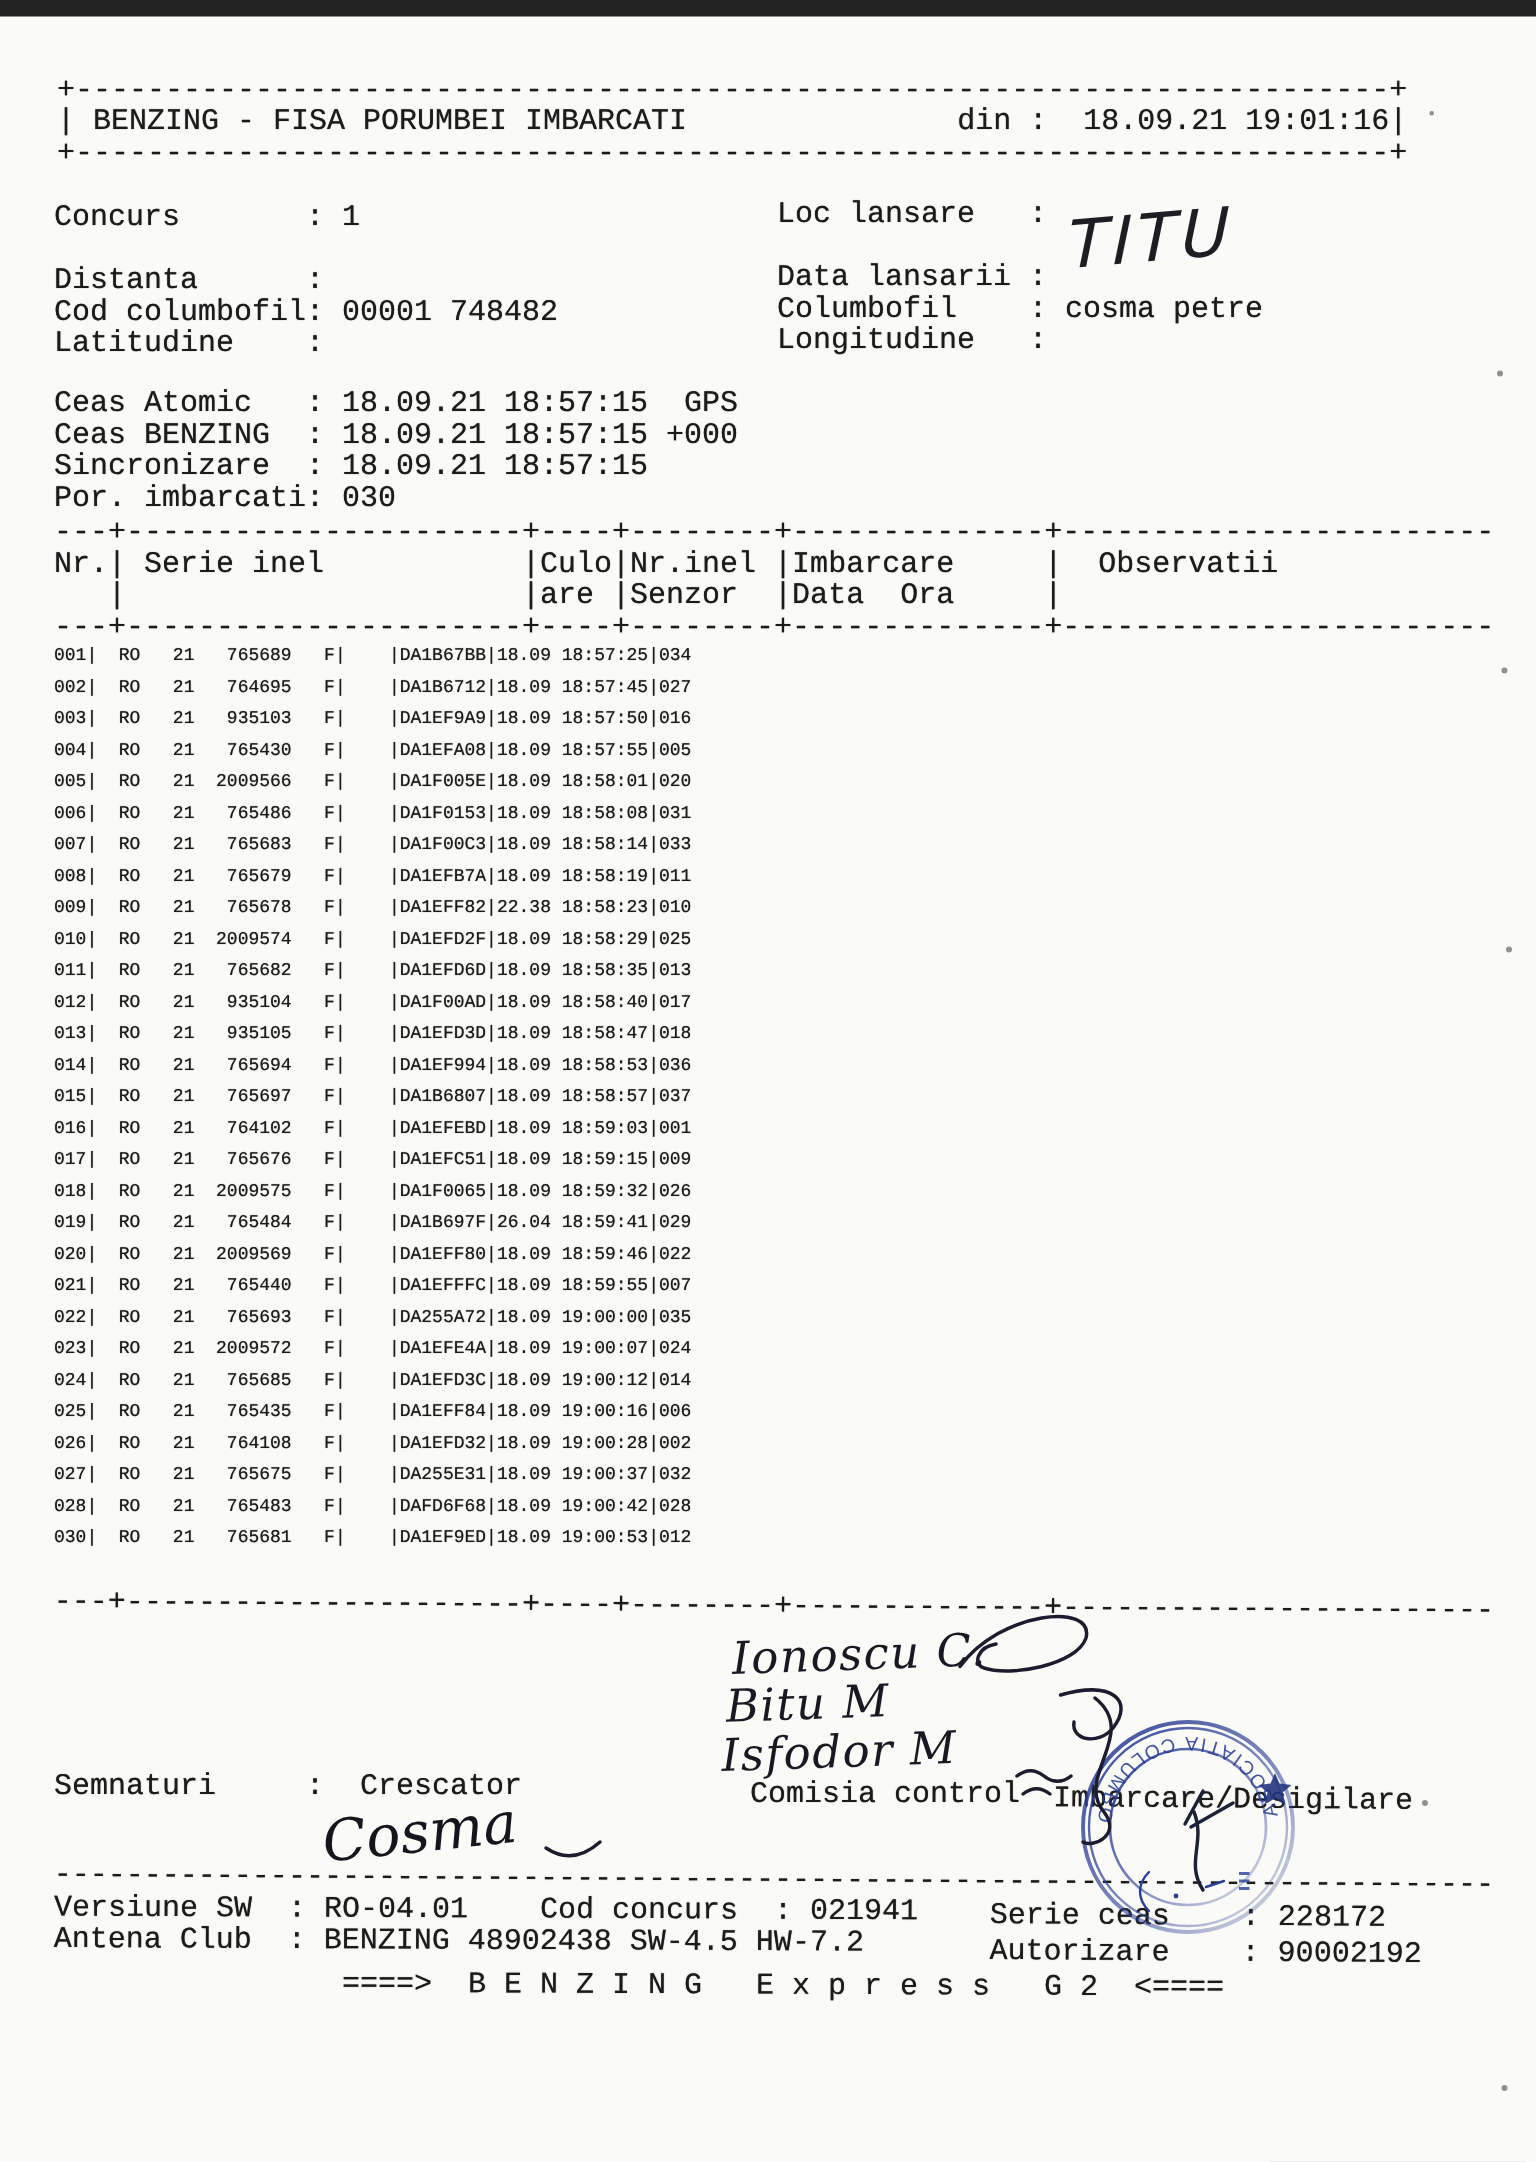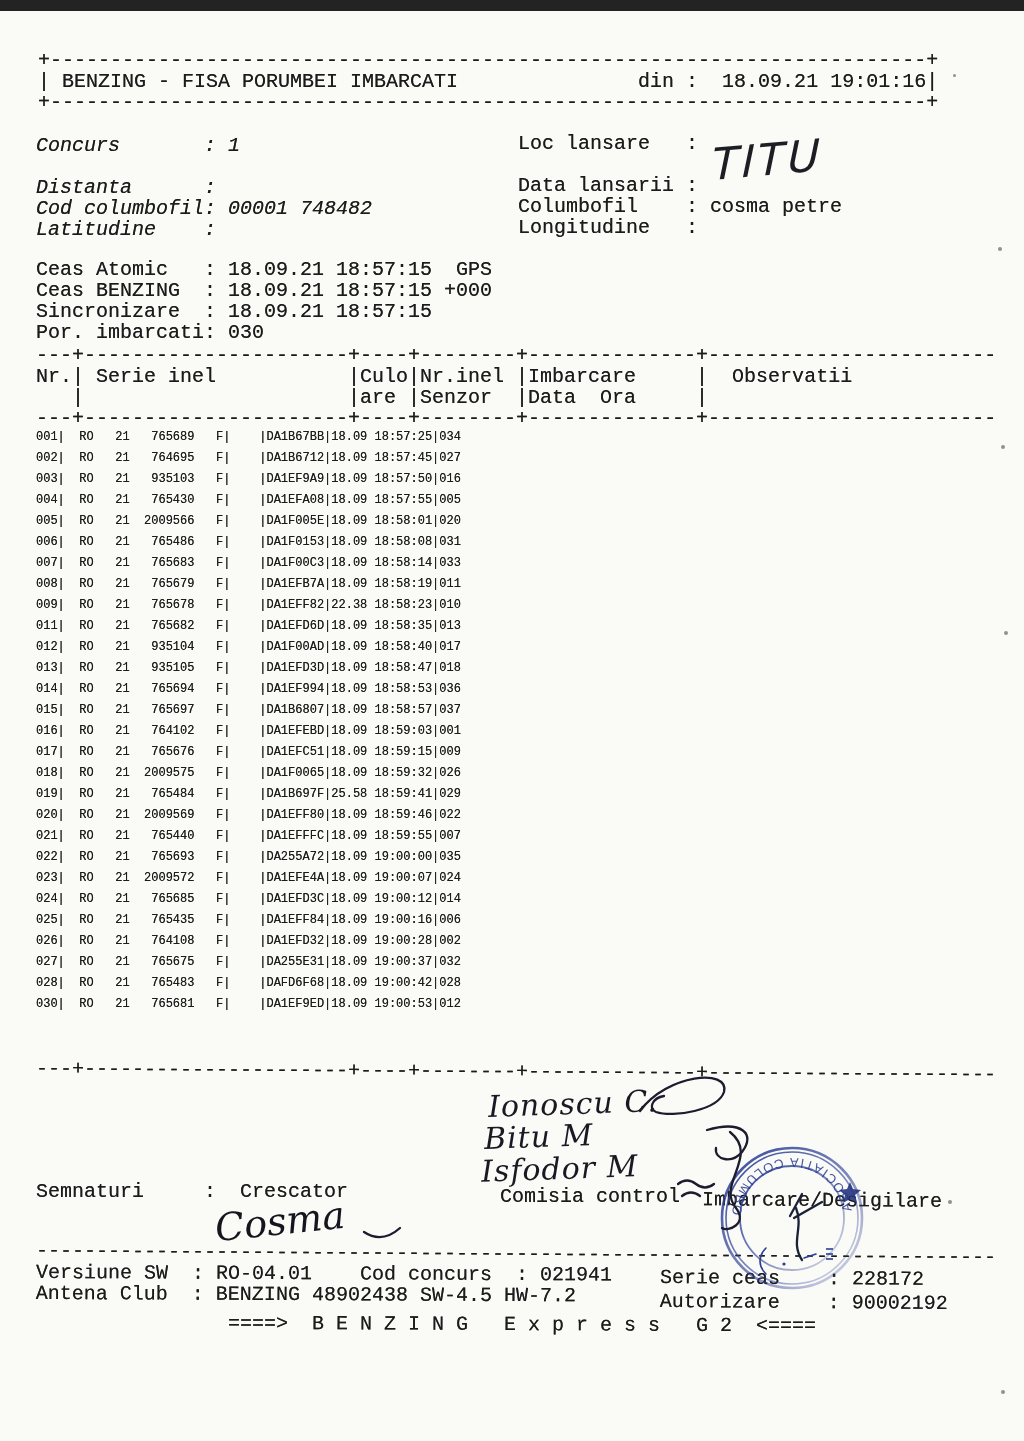--- a/index.html
+++ b/index.html
@@ -27,21 +27,21 @@
 </head>
 <body>
 
 <div class="page">
   <div class="scanband"></div>
 
   <pre style="left:38px;top:50px;">+-------------------------------------------------------------------------+
 | BENZING - FISA PORUMBEI IMBARCATI               din :  18.09.21 19:01:16|
 +-------------------------------------------------------------------------+</pre>
 
-  <pre style="left:36px;top:135px;font-style:italic;">Concurs       : 1
+  <pre style="left:36px;top:135px;">Concurs       : 1
 
 Distanta      :
 Cod columbofil: 00001 748482
 Latitudine    :</pre>
   <pre style="left:518px;top:133px;">Loc lansare   :
 
 Data lansarii :
 Columbofil    : cosma petre
 Longitudine   :</pre>
 
@@ -58,29 +58,30 @@
   <div class="rowsbox" id="tbody">
       <div class="trow"><span>001</span><span>|</span><span>  RO   21   765689   F</span><span>|</span><span>    </span><span>|</span><span>DA1B67BB</span><span>|</span><span>18.09 18:57:25</span><span>|</span><span>034</span></div>
       <div class="trow"><span>002</span><span>|</span><span>  RO   21   764695   F</span><span>|</span><span>    </span><span>|</span><span>DA1B6712</span><span>|</span><span>18.09 18:57:45</span><span>|</span><span>027</span></div>
       <div class="trow"><span>003</span><span>|</span><span>  RO   21   935103   F</span><span>|</span><span>    </span><span>|</span><span>DA1EF9A9</span><span>|</span><span>18.09 18:57:50</span><span>|</span><span>016</span></div>
       <div class="trow"><span>004</span><span>|</span><span>  RO   21   765430   F</span><span>|</span><span>    </span><span>|</span><span>DA1EFA08</span><span>|</span><span>18.09 18:57:55</span><span>|</span><span>005</span></div>
       <div class="trow"><span>005</span><span>|</span><span>  RO   21  2009566   F</span><span>|</span><span>    </span><span>|</span><span>DA1F005E</span><span>|</span><span>18.09 18:58:01</span><span>|</span><span>020</span></div>
       <div class="trow"><span>006</span><span>|</span><span>  RO   21   765486   F</span><span>|</span><span>    </span><span>|</span><span>DA1F0153</span><span>|</span><span>18.09 18:58:08</span><span>|</span><span>031</span></div>
       <div class="trow"><span>007</span><span>|</span><span>  RO   21   765683   F</span><span>|</span><span>    </span><span>|</span><span>DA1F00C3</span><span>|</span><span>18.09 18:58:14</span><span>|</span><span>033</span></div>
       <div class="trow"><span>008</span><span>|</span><span>  RO   21   765679   F</span><span>|</span><span>    </span><span>|</span><span>DA1EFB7A</span><span>|</span><span>18.09 18:58:19</span><span>|</span><span>011</span></div>
       <div class="trow"><span>009</span><span>|</span><span>  RO   21   765678   F</span><span>|</span><span>    </span><span>|</span><span>DA1EFF82</span><span>|</span><span>22.38 18:58:23</span><span>|</span><span>010</span></div>
+      <div class="trow"><span>010</span><span>|</span><span>  RO   21  2009574   F</span><span>|</span><span>    </span><span>|</span><span>DA1EFD2F</span><span>|</span><span>18.09 18:58:29</span><span>|</span><span>025</span></div>
       <div class="trow"><span>011</span><span>|</span><span>  RO   21   765682   F</span><span>|</span><span>    </span><span>|</span><span>DA1EFD6D</span><span>|</span><span>18.09 18:58:35</span><span>|</span><span>013</span></div>
       <div class="trow"><span>012</span><span>|</span><span>  RO   21   935104   F</span><span>|</span><span>    </span><span>|</span><span>DA1F00AD</span><span>|</span><span>18.09 18:58:40</span><span>|</span><span>017</span></div>
       <div class="trow"><span>013</span><span>|</span><span>  RO   21   935105   F</span><span>|</span><span>    </span><span>|</span><span>DA1EFD3D</span><span>|</span><span>18.09 18:58:47</span><span>|</span><span>018</span></div>
       <div class="trow"><span>014</span><span>|</span><span>  RO   21   765694   F</span><span>|</span><span>    </span><span>|</span><span>DA1EF994</span><span>|</span><span>18.09 18:58:53</span><span>|</span><span>036</span></div>
       <div class="trow"><span>015</span><span>|</span><span>  RO   21   765697   F</span><span>|</span><span>    </span><span>|</span><span>DA1B6807</span><span>|</span><span>18.09 18:58:57</span><span>|</span><span>037</span></div>
       <div class="trow"><span>016</span><span>|</span><span>  RO   21   764102   F</span><span>|</span><span>    </span><span>|</span><span>DA1EFEBD</span><span>|</span><span>18.09 18:59:03</span><span>|</span><span>001</span></div>
       <div class="trow"><span>017</span><span>|</span><span>  RO   21   765676   F</span><span>|</span><span>    </span><span>|</span><span>DA1EFC51</span><span>|</span><span>18.09 18:59:15</span><span>|</span><span>009</span></div>
       <div class="trow"><span>018</span><span>|</span><span>  RO   21  2009575   F</span><span>|</span><span>    </span><span>|</span><span>DA1F0065</span><span>|</span><span>18.09 18:59:32</span><span>|</span><span>026</span></div>
-      <div class="trow"><span>019</span><span>|</span><span>  RO   21   765484   F</span><span>|</span><span>    </span><span>|</span><span>DA1B697F</span><span>|</span><span>25.58 18:59:41</span><span>|</span><span>029</span></div>
+      <div class="trow"><span>019</span><span>|</span><span>  RO   21   765484   F</span><span>|</span><span>    </span><span>|</span><span>DA1B697F</span><span>|</span><span>26.04 18:59:41</span><span>|</span><span>029</span></div>
       <div class="trow"><span>020</span><span>|</span><span>  RO   21  2009569   F</span><span>|</span><span>    </span><span>|</span><span>DA1EFF80</span><span>|</span><span>18.09 18:59:46</span><span>|</span><span>022</span></div>
       <div class="trow"><span>021</span><span>|</span><span>  RO   21   765440   F</span><span>|</span><span>    </span><span>|</span><span>DA1EFFFC</span><span>|</span><span>18.09 18:59:55</span><span>|</span><span>007</span></div>
       <div class="trow"><span>022</span><span>|</span><span>  RO   21   765693   F</span><span>|</span><span>    </span><span>|</span><span>DA255A72</span><span>|</span><span>18.09 19:00:00</span><span>|</span><span>035</span></div>
       <div class="trow"><span>023</span><span>|</span><span>  RO   21  2009572   F</span><span>|</span><span>    </span><span>|</span><span>DA1EFE4A</span><span>|</span><span>18.09 19:00:07</span><span>|</span><span>024</span></div>
       <div class="trow"><span>024</span><span>|</span><span>  RO   21   765685   F</span><span>|</span><span>    </span><span>|</span><span>DA1EFD3C</span><span>|</span><span>18.09 19:00:12</span><span>|</span><span>014</span></div>
       <div class="trow"><span>025</span><span>|</span><span>  RO   21   765435   F</span><span>|</span><span>    </span><span>|</span><span>DA1EFF84</span><span>|</span><span>18.09 19:00:16</span><span>|</span><span>006</span></div>
       <div class="trow"><span>026</span><span>|</span><span>  RO   21   764108   F</span><span>|</span><span>    </span><span>|</span><span>DA1EFD32</span><span>|</span><span>18.09 19:00:28</span><span>|</span><span>002</span></div>
       <div class="trow"><span>027</span><span>|</span><span>  RO   21   765675   F</span><span>|</span><span>    </span><span>|</span><span>DA255E31</span><span>|</span><span>18.09 19:00:37</span><span>|</span><span>032</span></div>
       <div class="trow"><span>028</span><span>|</span><span>  RO   21   765483   F</span><span>|</span><span>    </span><span>|</span><span>DAFD6F68</span><span>|</span><span>18.09 19:00:42</span><span>|</span><span>028</span></div>
       <div class="trow"><span>030</span><span>|</span><span>  RO   21   765681   F</span><span>|</span><span>    </span><span>|</span><span>DA1EF9ED</span><span>|</span><span>18.09 19:00:53</span><span>|</span><span>012</span></div>

